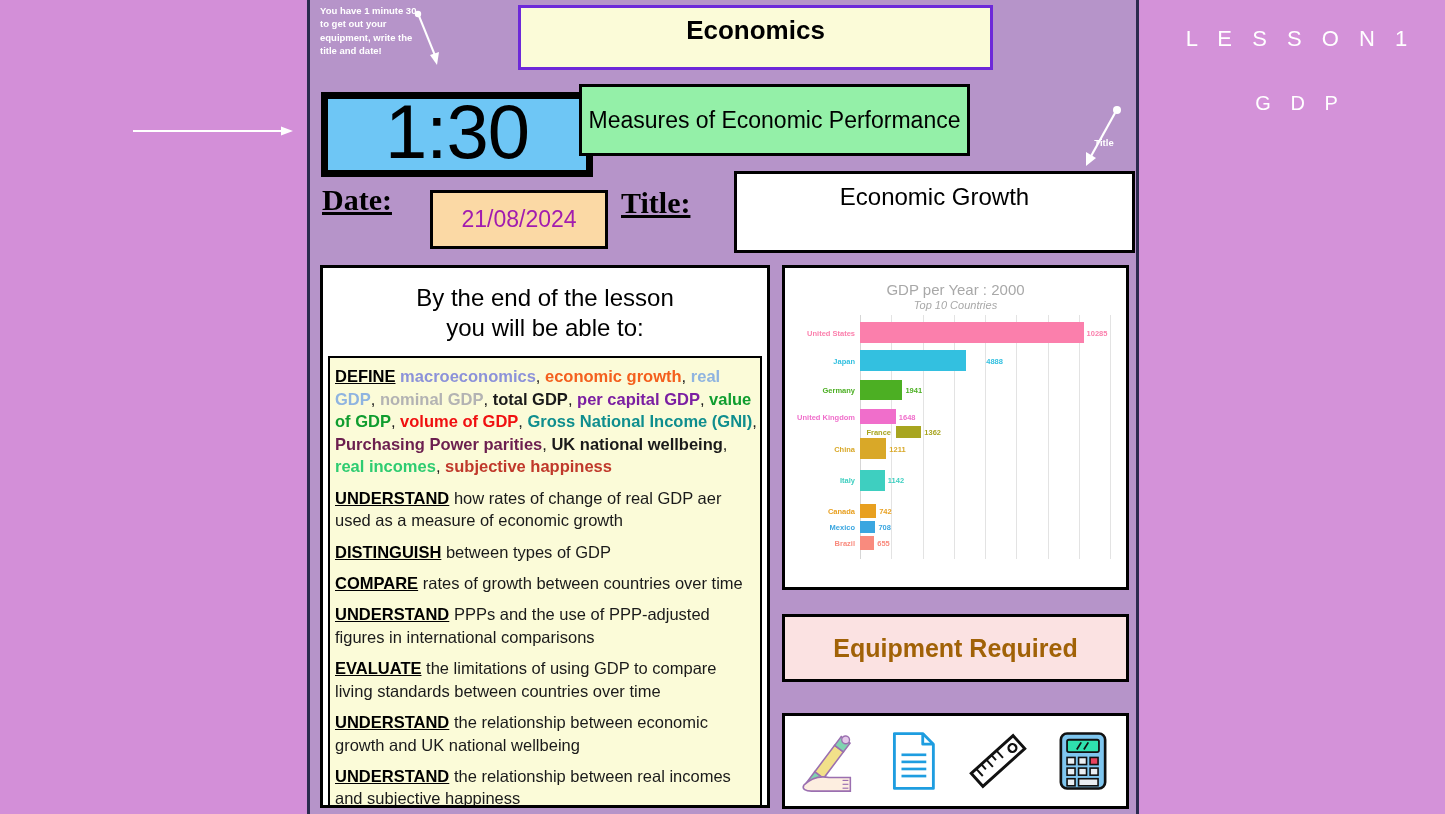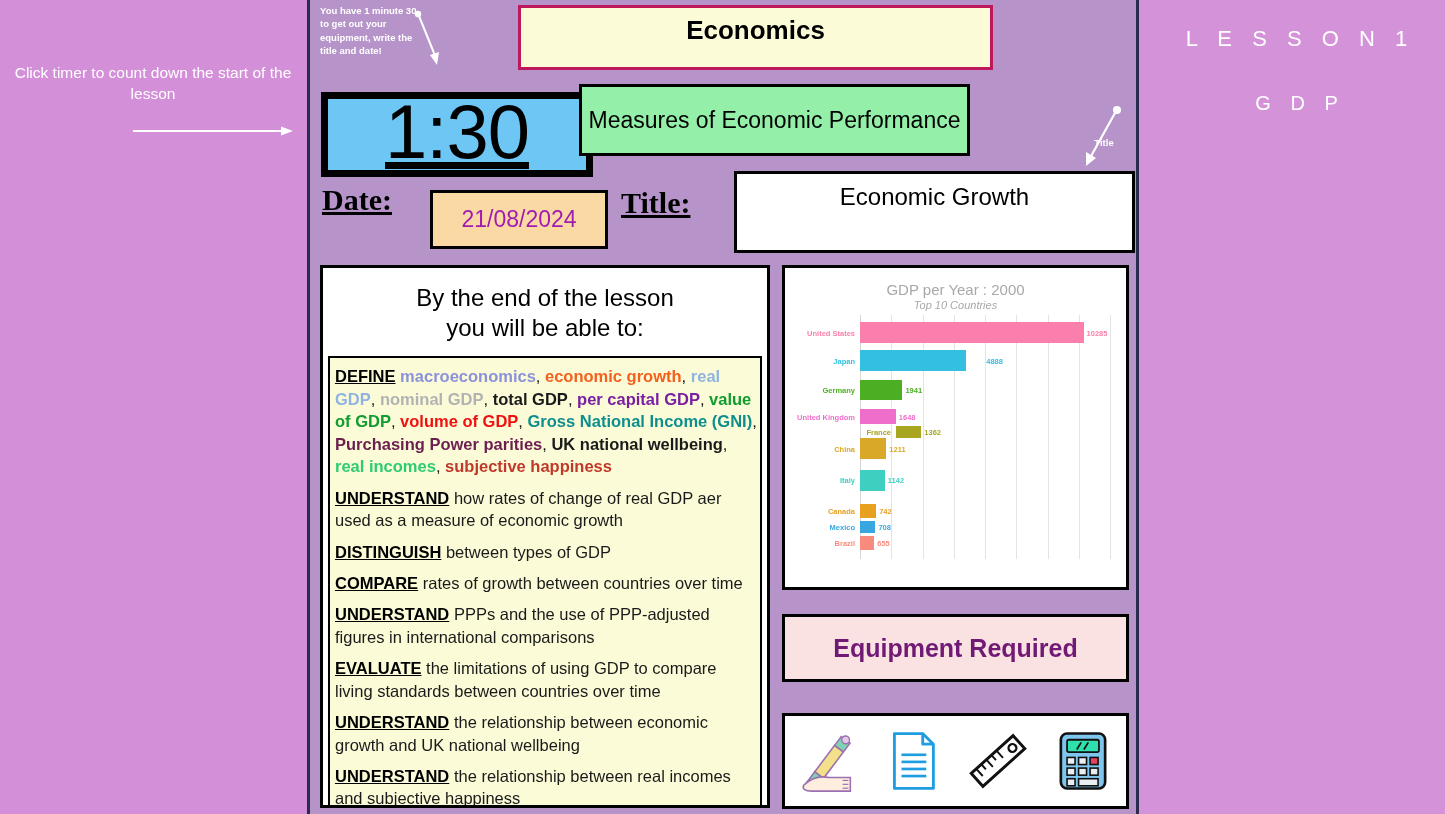--- a/index.html
+++ b/index.html
@@ -48,32 +48,32 @@
     position: absolute; left: 10px; top: 4px; width: 105px;
     color: #ffffff; font-size: 9.5px; line-height: 1.42; font-weight: bold;
     font-family: "Liberation Sans", sans-serif;
   }
   .timer-arrow { position: absolute; left: 100px; top: 8px; width: 40px; height: 58px; }
 
   
   .timer-box {
     position: absolute; left: 11px; top: 92px; width: 272px; height: 85px;
     background: #6ec6f5; border: 7px solid #000000;
-    display: flex; align-items: center; justify-content: center; text-decoration: underline;
+    display: flex; align-items: center; justify-content: center;
   }
   .timer-text {
     font-size: 76px; line-height: 1; font-weight: 400; color: #000000;
     font-family: "Liberation Sans", sans-serif; letter-spacing: -1px;
     margin-top: -6px;
   }
 
   
   .subject-box {
     position: absolute; left: 208px; top: 5px; width: 475px; height: 65px;
-    background: #fbfbd8; border: 3px solid #be185d;
+    background: #fbfbd8; border: 3px solid #6d28d9;
     display: flex; justify-content: center; padding-top: 7px;
   }
   .subject-text { font-size: 26px; font-weight: bold; color: #000000; }
 
   
   .topic-box {
     position: absolute; left: 269px; top: 84px; width: 391px; height: 72px;
     background: #94f0a8; border: 3px solid #000000;
     display: flex; align-items: center; justify-content: center; text-align: center;
   }
@@ -152,37 +152,36 @@
     position: absolute; top: 50%; transform: translateY(-50%);
     font-size: 7.5px; white-space: nowrap; font-weight: bold; padding-left: 3px;
   }
 
   
   .equip-box {
     position: absolute; left: 472px; top: 614px; width: 347px; height: 68px;
     background: #fbe2e2; border: 3px solid #000000;
     display: flex; align-items: center; justify-content: center;
   }
-  .equip-text { font-size: 25px; font-weight: bold; color: #701a75; }
+  .equip-text { font-size: 25px; font-weight: bold; color: #a16207; }
 
   
   .equip-icons {
     position: absolute; left: 472px; top: 713px; width: 347px; height: 96px;
     background: #ffffff; border: 3px solid #000000;
     display: flex; align-items: center; justify-content: space-around;
   }
   .equip-icon { width: 70px; height: 74px; display: flex; align-items: center; justify-content: center; }
 </style>
 </head>
 <body>
 
 <div id="root">
 
   <div class="left-panel">
-    <div class="left-note">Click timer to count down the start of the lesson</div>
     <svg class="left-arrow" viewBox="0 0 160 12">
       <line x1="0" y1="6" x2="152" y2="6" stroke="#ffffff" stroke-width="2"></line>
       <polygon points="160,6 148,1.5 148,10.5" fill="#ffffff"></polygon>
     </svg>
   </div>
 
   <div class="right-panel">
     <div class="lesson-label">L E S S O N  1</div>
     <div class="lesson-topic">G D P</div>
   </div>

